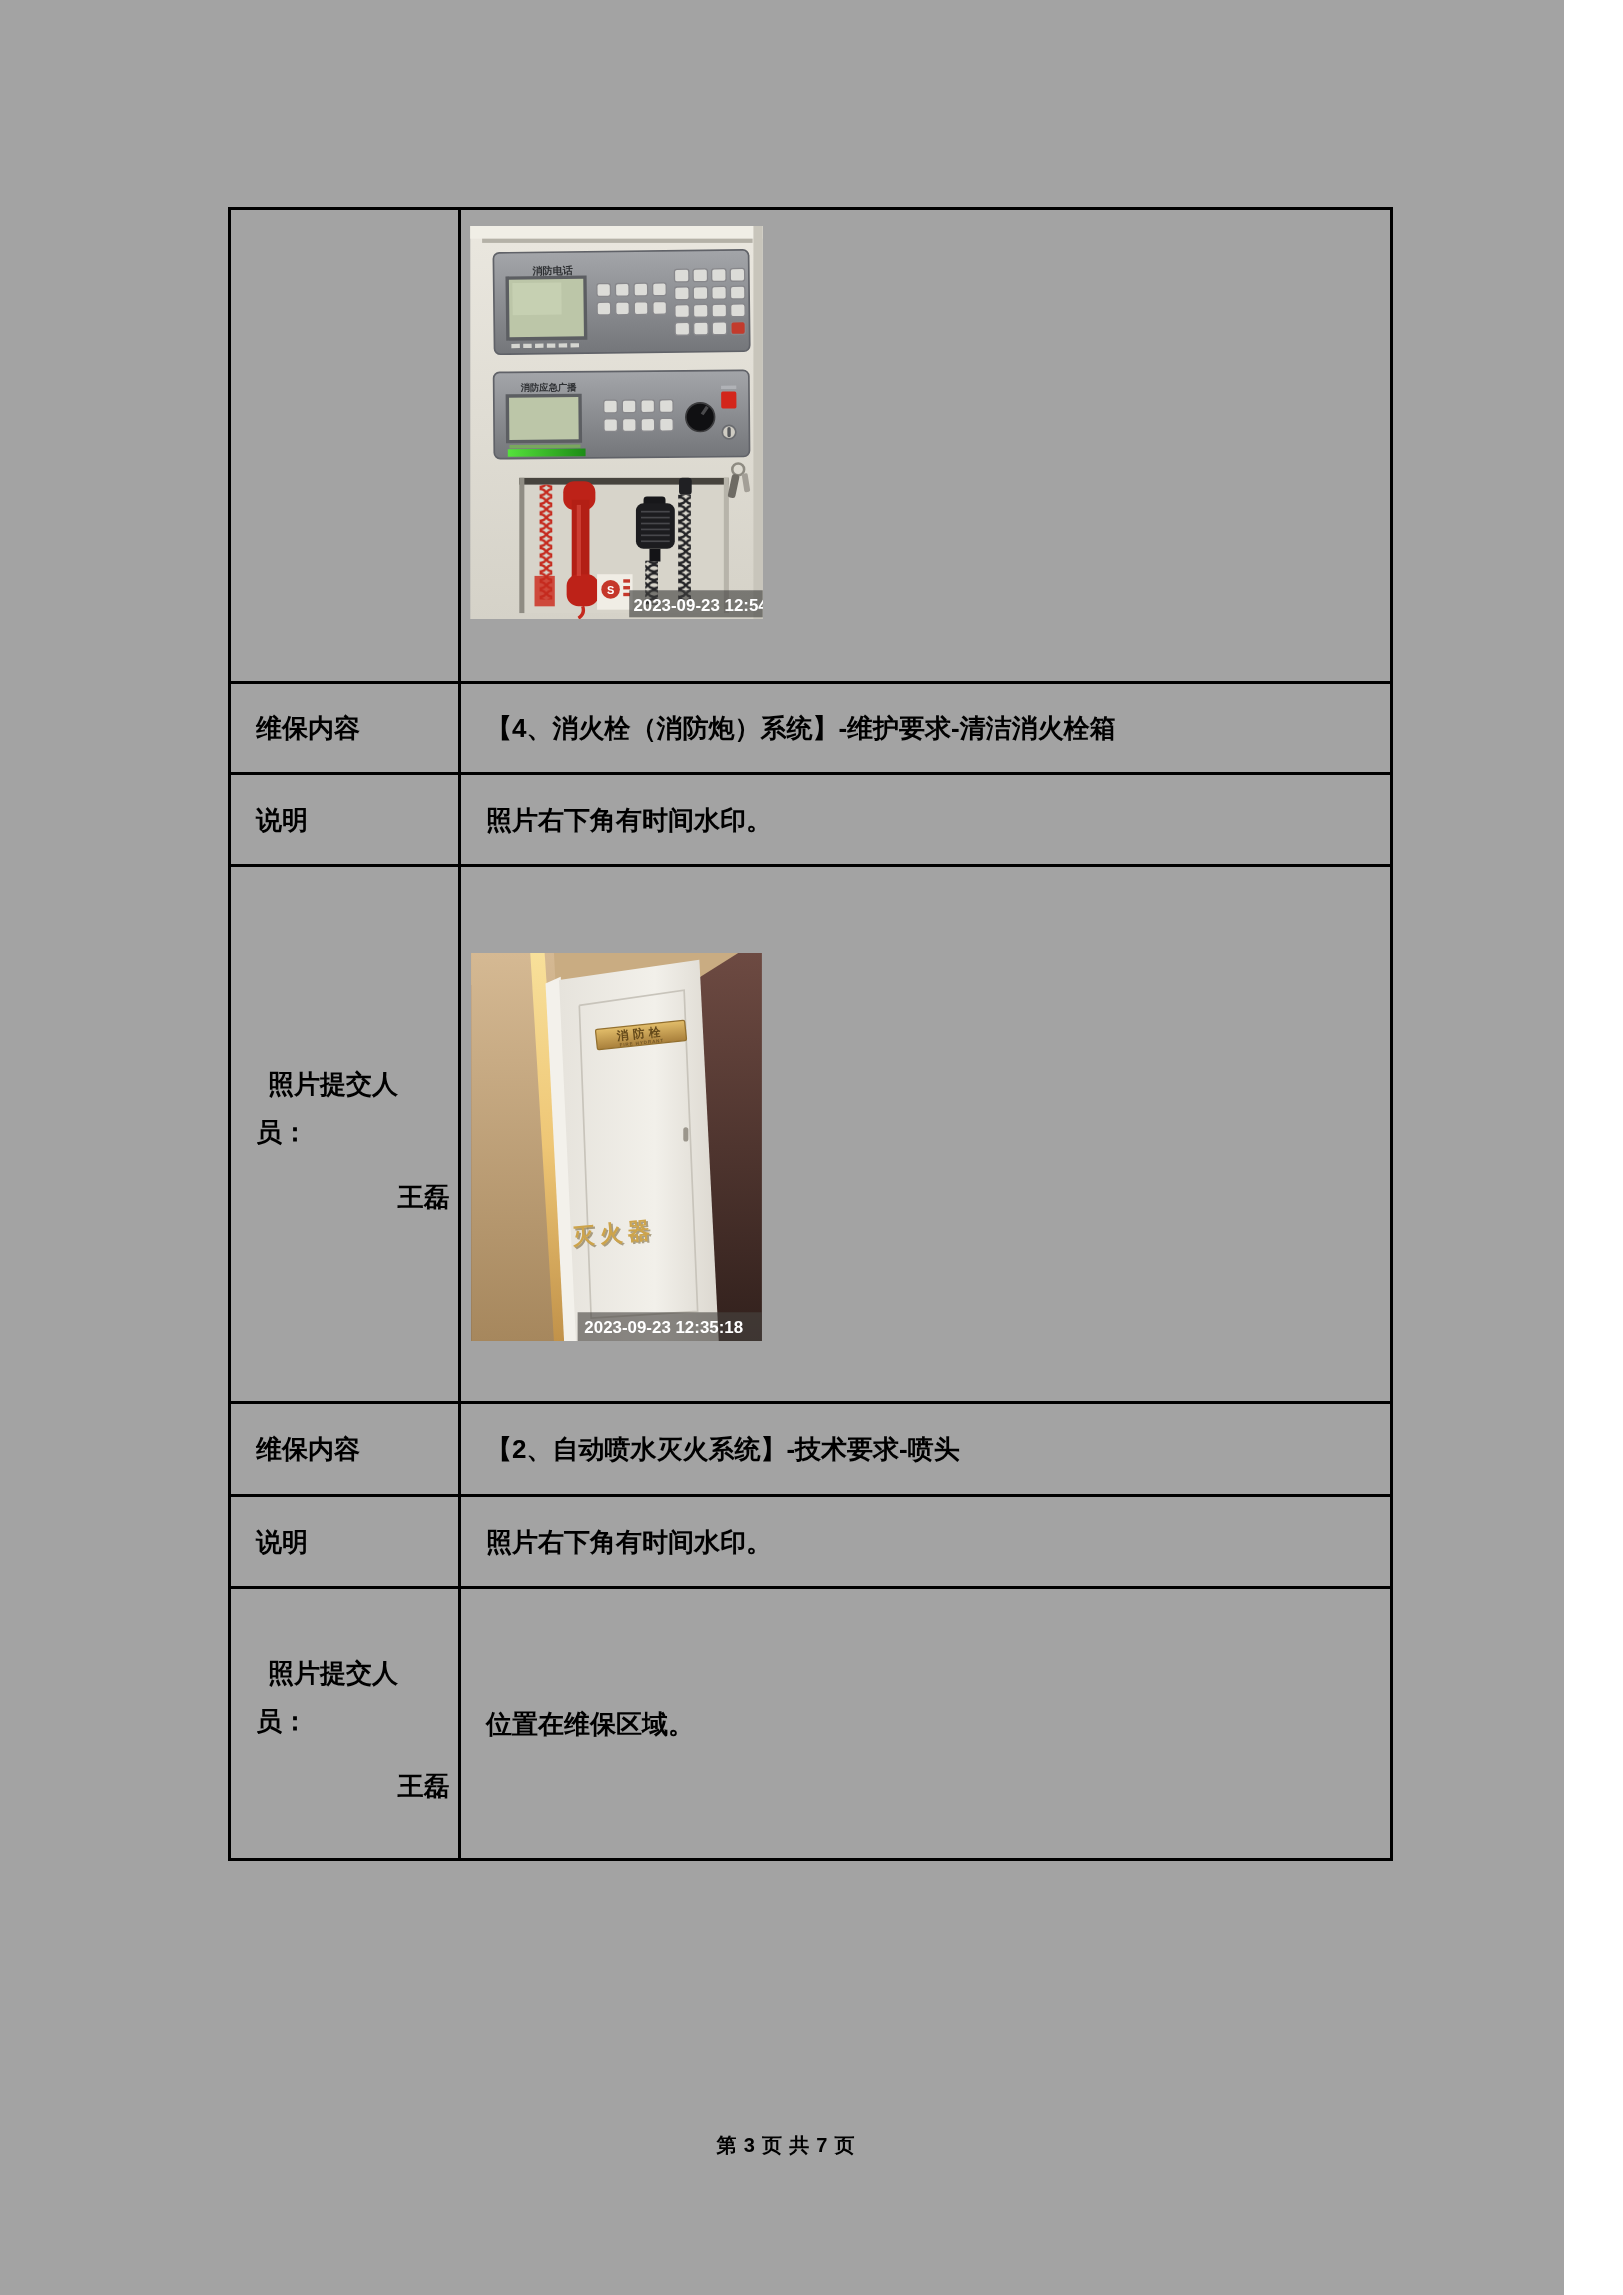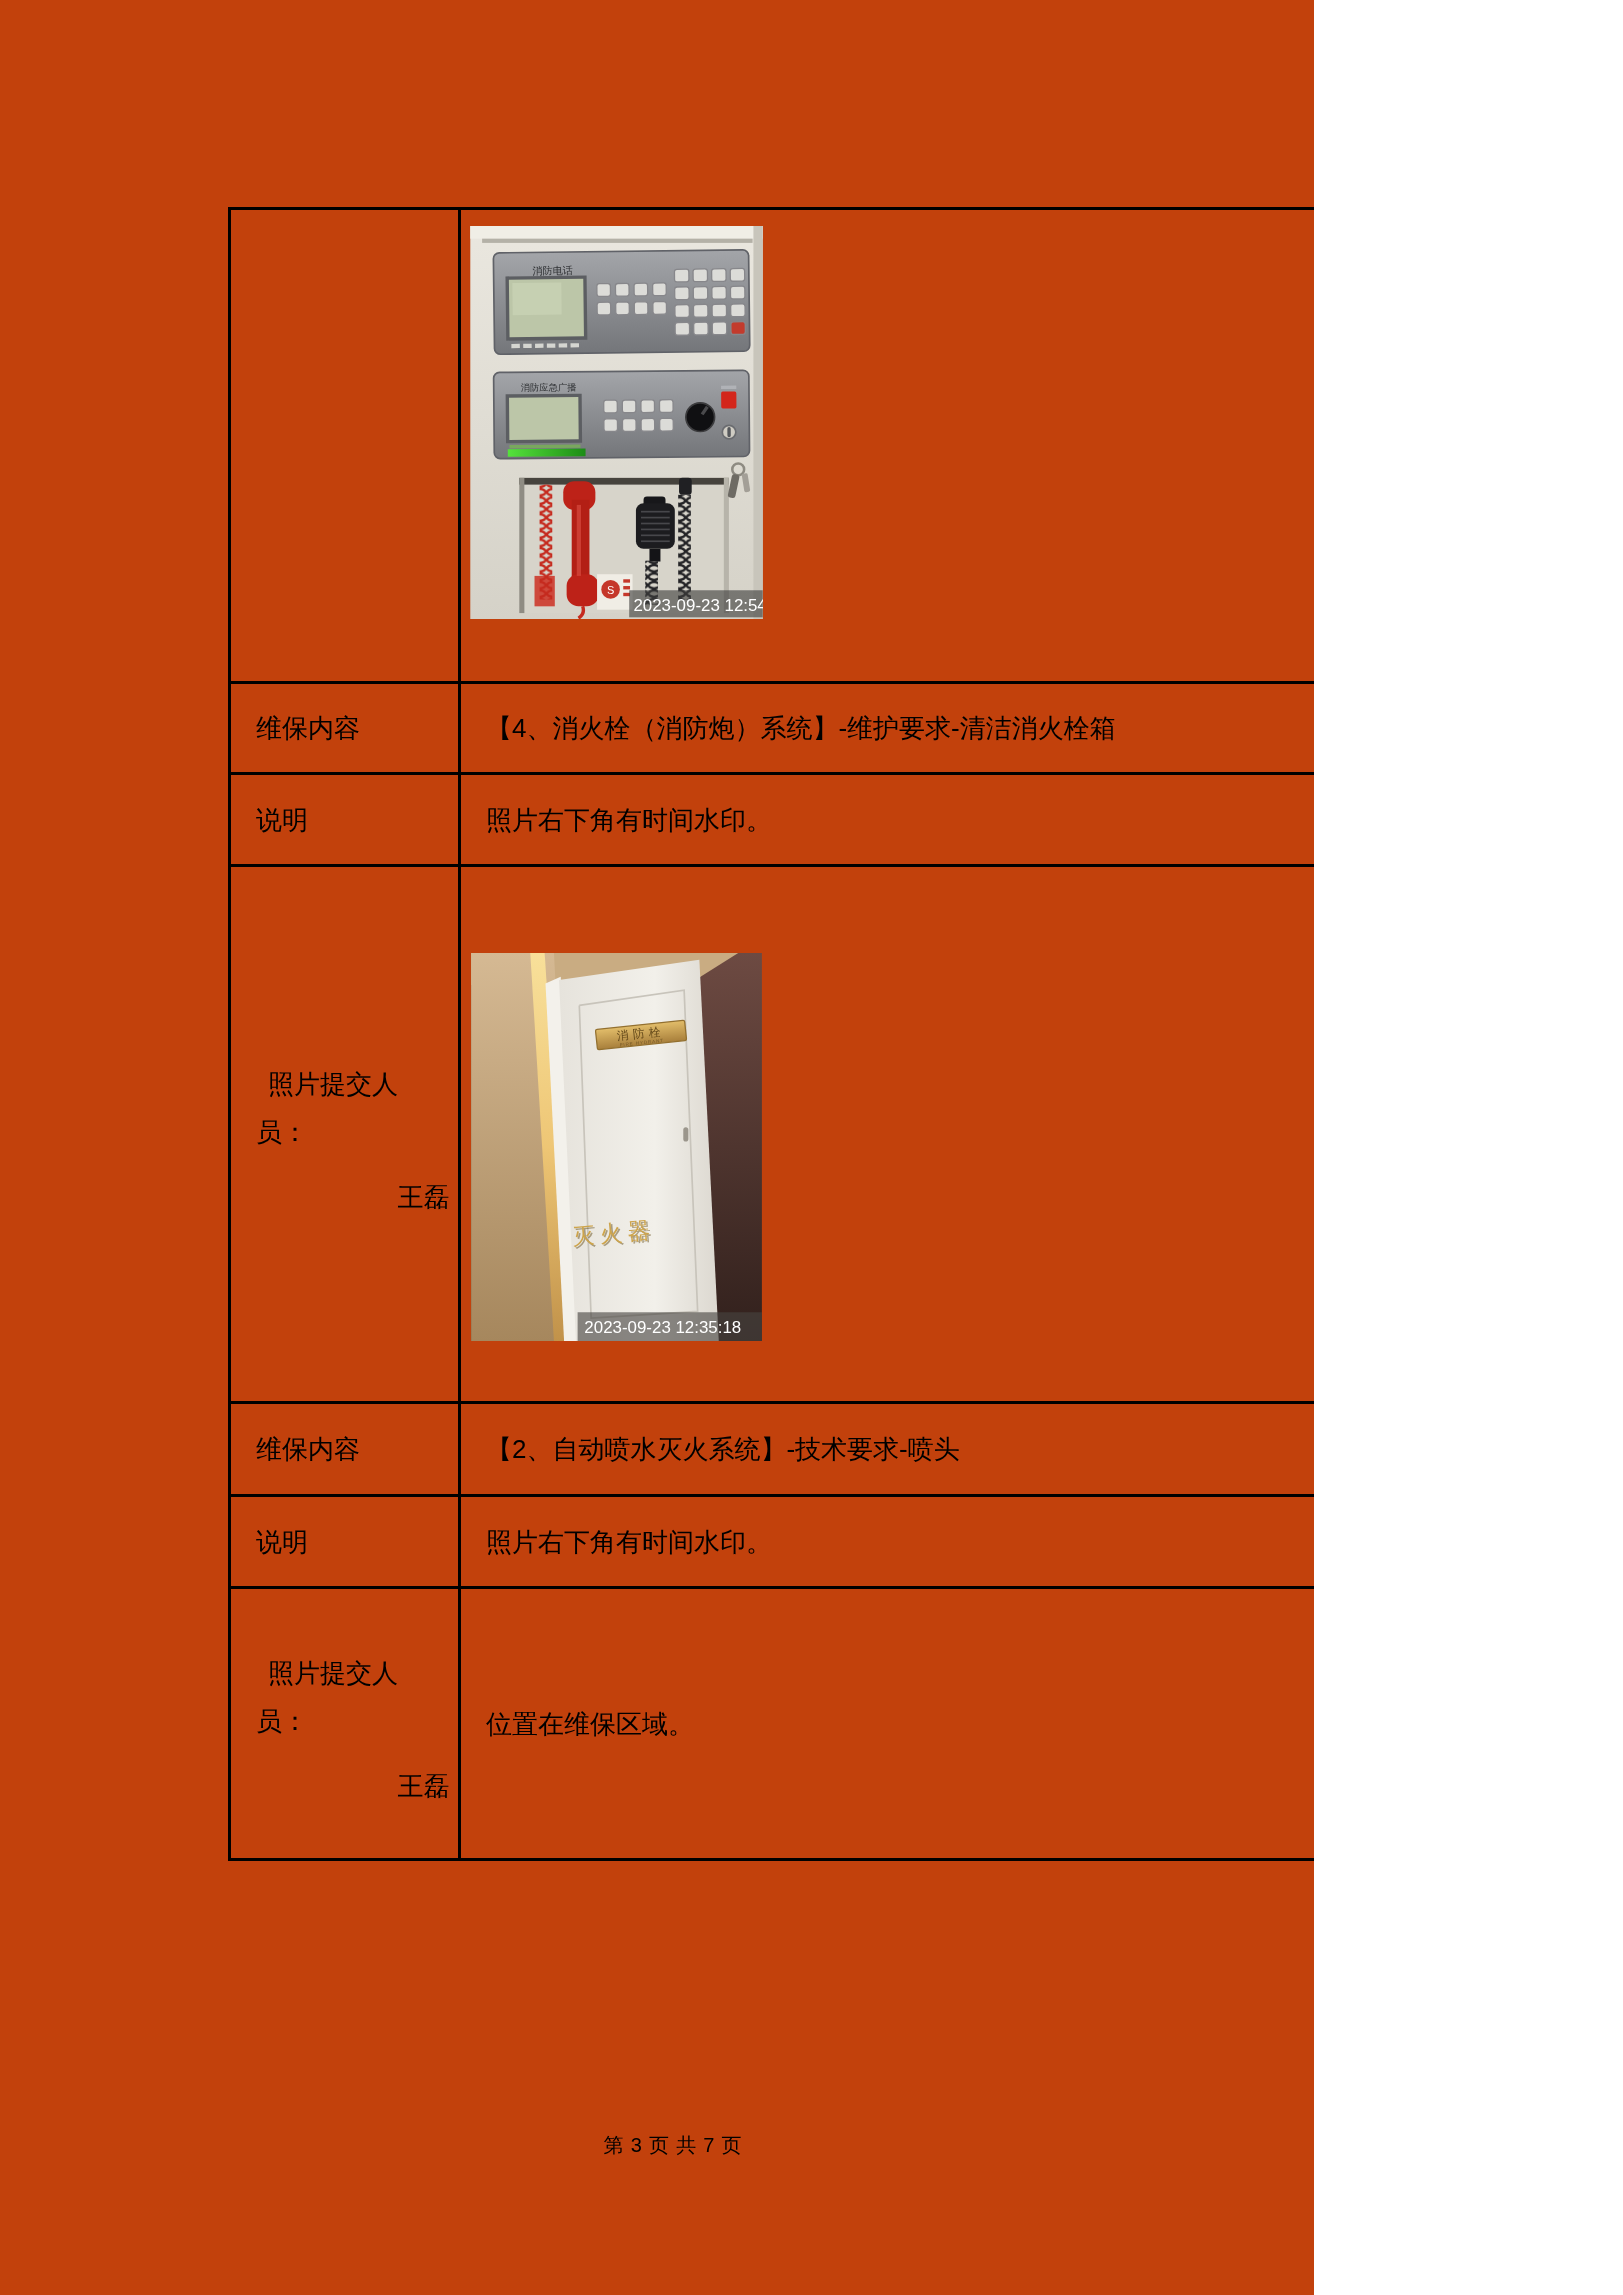--- a/index.html
+++ b/index.html
@@ -1,18 +1,18 @@
 <!DOCTYPE html>
 <html style="font-size:13.5px"><head>
 <meta charset="utf-8">
 <style>
   html,body{margin:0;padding:0;background:#fff;}
   .page{
-    position:relative;width:1314px;height:2295px;background:#c2410c;
-    font-family:"Liberation Sans","DejaVu Sans",sans-serif;color:#000;overflow:hidden;
+    position:relative;width:1564px;height:2295px;background:#a3a3a3;
+    font-family:"Liberation Sans","DejaVu Sans",sans-serif;color:#000;overflow:hidden;font-weight:bold;
   }
   table.doc{
     position:absolute;left:228px;top:207px;width:1165px;
     border-collapse:collapse;table-layout:fixed;
   }
   table.doc td{
     border:3.4px solid #000;
     font-size:26px;line-height:36px;color:#000;
     vertical-align:middle;
     padding:0 8.5px 0 25px;
@@ -29,21 +29,21 @@
   tr.r7{height:272px;}
   td.top{vertical-align:top;padding-top:22px;}
   .pline{margin:12px;}
   .pline2{margin:10px 0 0 0;}
   .pname{margin:29px 0 0 0;text-align:right;}
   .photo{position:absolute;display:block;}
   .photo1{left:9.3px;top:16px;}
   .photo2{left:10px;top:86px;}
   svg text{font-family:"Liberation Sans","DejaVu Sans",sans-serif;}
   .footer{
-    position:absolute;left:16px;top:2132px;width:100%;
+    position:absolute;left:4px;top:2132px;width:100%;
     text-align:center;font-size:20px;color:#000;letter-spacing:0.8px;
   }
 </style>
 </head>
 <body>
 
 <div class="page">
 
   <table class="doc">
     <colgroup>

